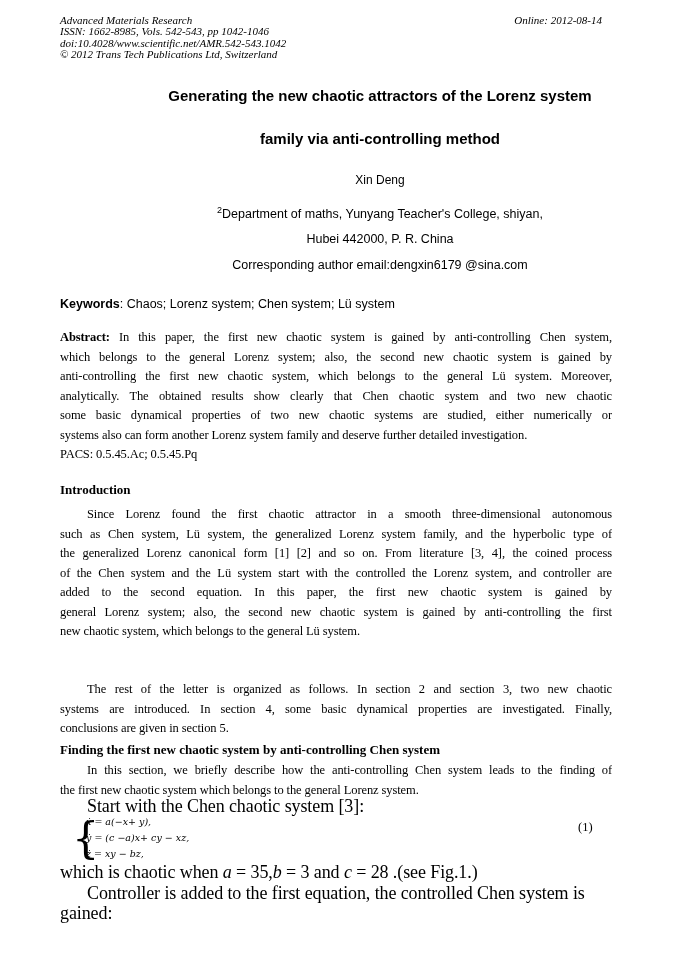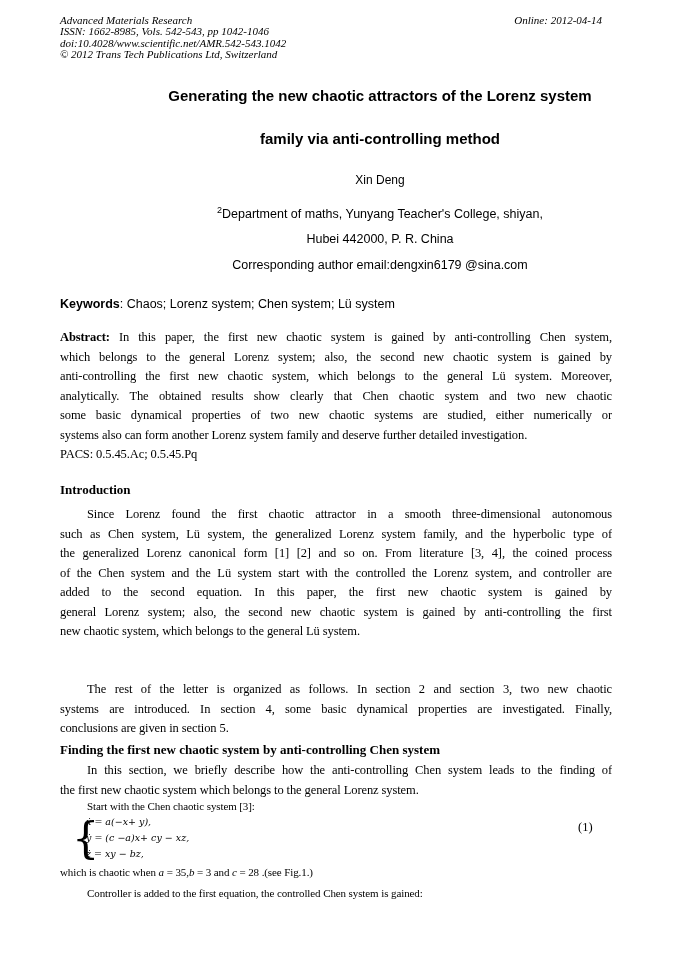--- a/index.html
+++ b/index.html
@@ -18,40 +18,40 @@
   .affil-line sup{font-size:9px;}
   .kw-line{font-family:"Liberation Sans",sans-serif;font-size:12.5px;}
   .kw-line b{font-weight:bold;}
 
   
   .sec-heading{font-family:"Liberation Serif",serif;font-weight:bold;font-size:13px;}
   .jl{font-family:"Liberation Serif",serif;font-size:12.5px;line-height:19.5px;height:19.5px;
       text-align:justify;text-align-last:justify;letter-spacing:-0.1px;overflow:hidden;}
   .jl.end{text-align-last:left;}
   .jl.ind{text-indent:27px;}
-  .plain{font-family:"Liberation Serif",serif;font-size:11px;line-height:19.5px;letter-spacing:-0.1px;}
+  .plain{font-family:"Liberation Serif",serif;font-size:18px;line-height:19.5px;letter-spacing:-0.1px;}
   .plain.ind{text-indent:27px;}
   .mvar{font-style:italic;font-family:"Liberation Serif",serif;}
 
   
   .eq{position:absolute;left:72px;top:814px;width:260px;}
   .eq .brace{position:absolute;left:0;top:-2px;font-family:"DejaVu Serif","Liberation Serif",serif;
              font-size:43px;line-height:52px;}
   .eq .eql{font-family:"DejaVu Serif","Liberation Serif",serif;font-style:italic;font-size:9.5px;
            line-height:16px;margin-left:14px;white-space:nowrap;}
   .eqnum{position:absolute;left:578px;top:820px;font-family:"Liberation Serif",serif;font-size:12.5px;}
 </style>
 </head>
 <body>
 
 <div class="page">
 
   <div class="abs hdr" style="top:15px">
     <div>
-      <span class="hright">Online: 2012-04-14</span>
+      <span class="hright">Online: 2012-08-14</span>
       <span>Advanced Materials Research</span>
     </div>
     <div>ISSN: 1662-8985, Vols. 542-543, pp 1042-1046</div>
     <div>doi:10.4028/www.scientific.net/AMR.542-543.1042</div>
     <div>© 2012 Trans Tech Publications Ltd, Switzerland</div>
   </div>
 
   <div class="centered title-line" style="top:87px">Generating the new chaotic attractors of the Lorenz system</div>
   <div class="centered title-line" style="top:130px">family via anti-controlling method</div>
   <div class="centered author-line" style="top:173px">Xin Deng</div>

